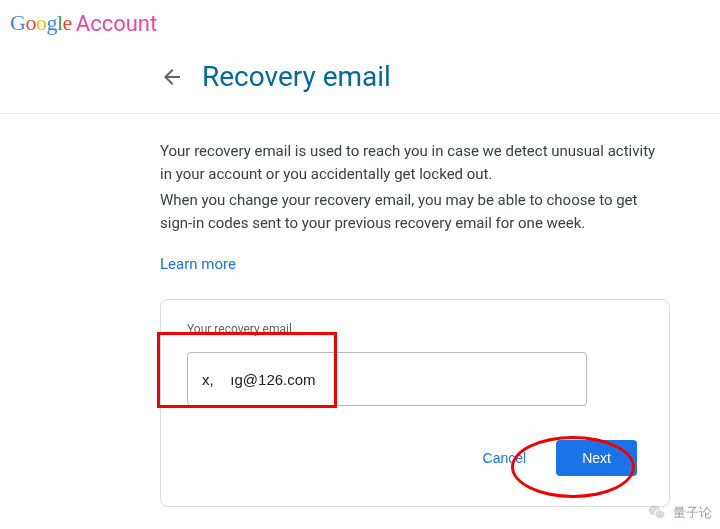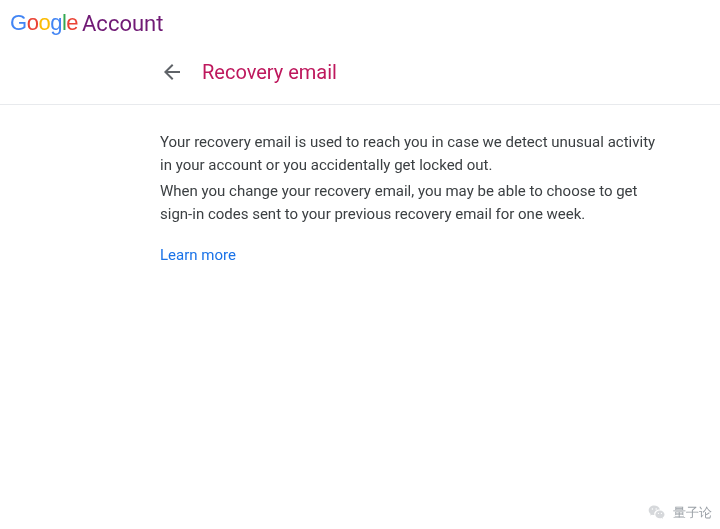--- a/index.html
+++ b/index.html
@@ -11,53 +11,53 @@
     height: 529px;
     overflow: hidden;
     position: relative;
   }
   .header {
     display: flex;
     align-items: center;
     padding: 10px 16px 6px 10px;
   }
   .google-logo {
-    font-family: Liberation Sans, sans-serif;
+    font-family: Liberation Serif, serif;
     font-size: 22px;
     font-weight: 500;
     letter-spacing: -0.5px;
   }
   .g1 { color: #4285F4; }
   .g2 { color: #EA4335; }
   .g3 { color: #FBBC05; }
   .g4 { color: #4285F4; }
   .g5 { color: #34A853; }
   .g6 { color: #EA4335; }
   .account-label {
     font-size: 22px;
-    color: #701a75;
+    color: #ec4899;
     margin-left: 4px;
     font-weight: 400;
   }
   .title-row {
     display: flex;
     align-items: center;
     padding: 18px 0 20px 160px;
   }
   .back-icon {
     width: 24px;
     height: 24px;
     color: #5f6368;
     margin-right: 18px;
     cursor: pointer;
   }
   .page-title {
-    font-size: 20px;
+    font-size: 28px;
     font-weight: 400;
-    color: #be185d;
+    color: #0369a1;
   }
   .divider {
     border: none;
     border-top: 1px solid #e8eaed;
     margin: 0;
   }
   .content {
     padding: 26px 48px 0 160px;
   }
   .desc {
@@ -173,20 +173,31 @@
   <h1 class="page-title">Recovery email</h1>
 </div>
 
 <hr class="divider">
 
 <div class="content">
   <p class="desc">Your recovery email is used to reach you in case we detect unusual activity in your account or you accidentally get locked out.</p>
   <p class="desc" style="margin-bottom:20px">When you change your recovery email, you may be able to choose to get sign-in codes sent to your previous recovery email for one week.</p>
   <a class="learn-more">Learn more</a>
 
+  <div class="card">
+    <div class="field-label">Your recovery email</div>
+    <input class="email-input" type="text" value="x,    ıg@126.com" style="">
+    <div class="actions">
+      <button class="cancel-btn">Cancel</button>
+      <button class="next-btn">Next</button>
+    </div>
+
+    <div class="redbox" style="left:-4px; top:32px; width:180px; height:76px;"></div>
+    <div class="red-ellipse" style="left:350px; top:136px; width:124px; height:62px;"></div>
+  </div>
 </div>
 
 <div class="watermark">
   <svg class="wm-icon" viewBox="0 0 24 24" fill="currentColor">
     <path d="M8.5 3C4.9 3 2 5.6 2 8.8c0 1.8.9 3.3 2.4 4.4l-.6 1.9 2.2-1.1c.8.2 1.6.4 2.5.4h.4c-.1-.4-.2-.9-.2-1.3 0-3 2.9-5.4 6.5-5.4h.3C14.8 5 11.9 3 8.5 3zm-2 3.2c.5 0 .9.4.9.9s-.4.9-.9.9-.9-.4-.9-.9.4-.9.9-.9zm4.5 0c.5 0 .9.4.9.9s-.4.9-.9.9-.9-.4-.9-.9.4-.9.9-.9zM15.5 9c-3 0-5.5 2.1-5.5 4.7 0 2.6 2.5 4.7 5.5 4.7.6 0 1.3-.1 1.9-.3l1.8.9-.5-1.6c1.3-.9 2.3-2.2 2.3-3.7 0-2.6-2.5-4.7-5.5-4.7zm-1.8 2.8c.4 0 .7.3.7.7s-.3.7-.7.7-.7-.3-.7-.7.3-.7.7-.7zm3.6 0c.4 0 .7.3.7.7s-.3.7-.7.7-.7-.3-.7-.7.3-.7.7-.7z"></path>
   </svg>
   <span>量子论</span>
 </div>
 
 </body></html>

